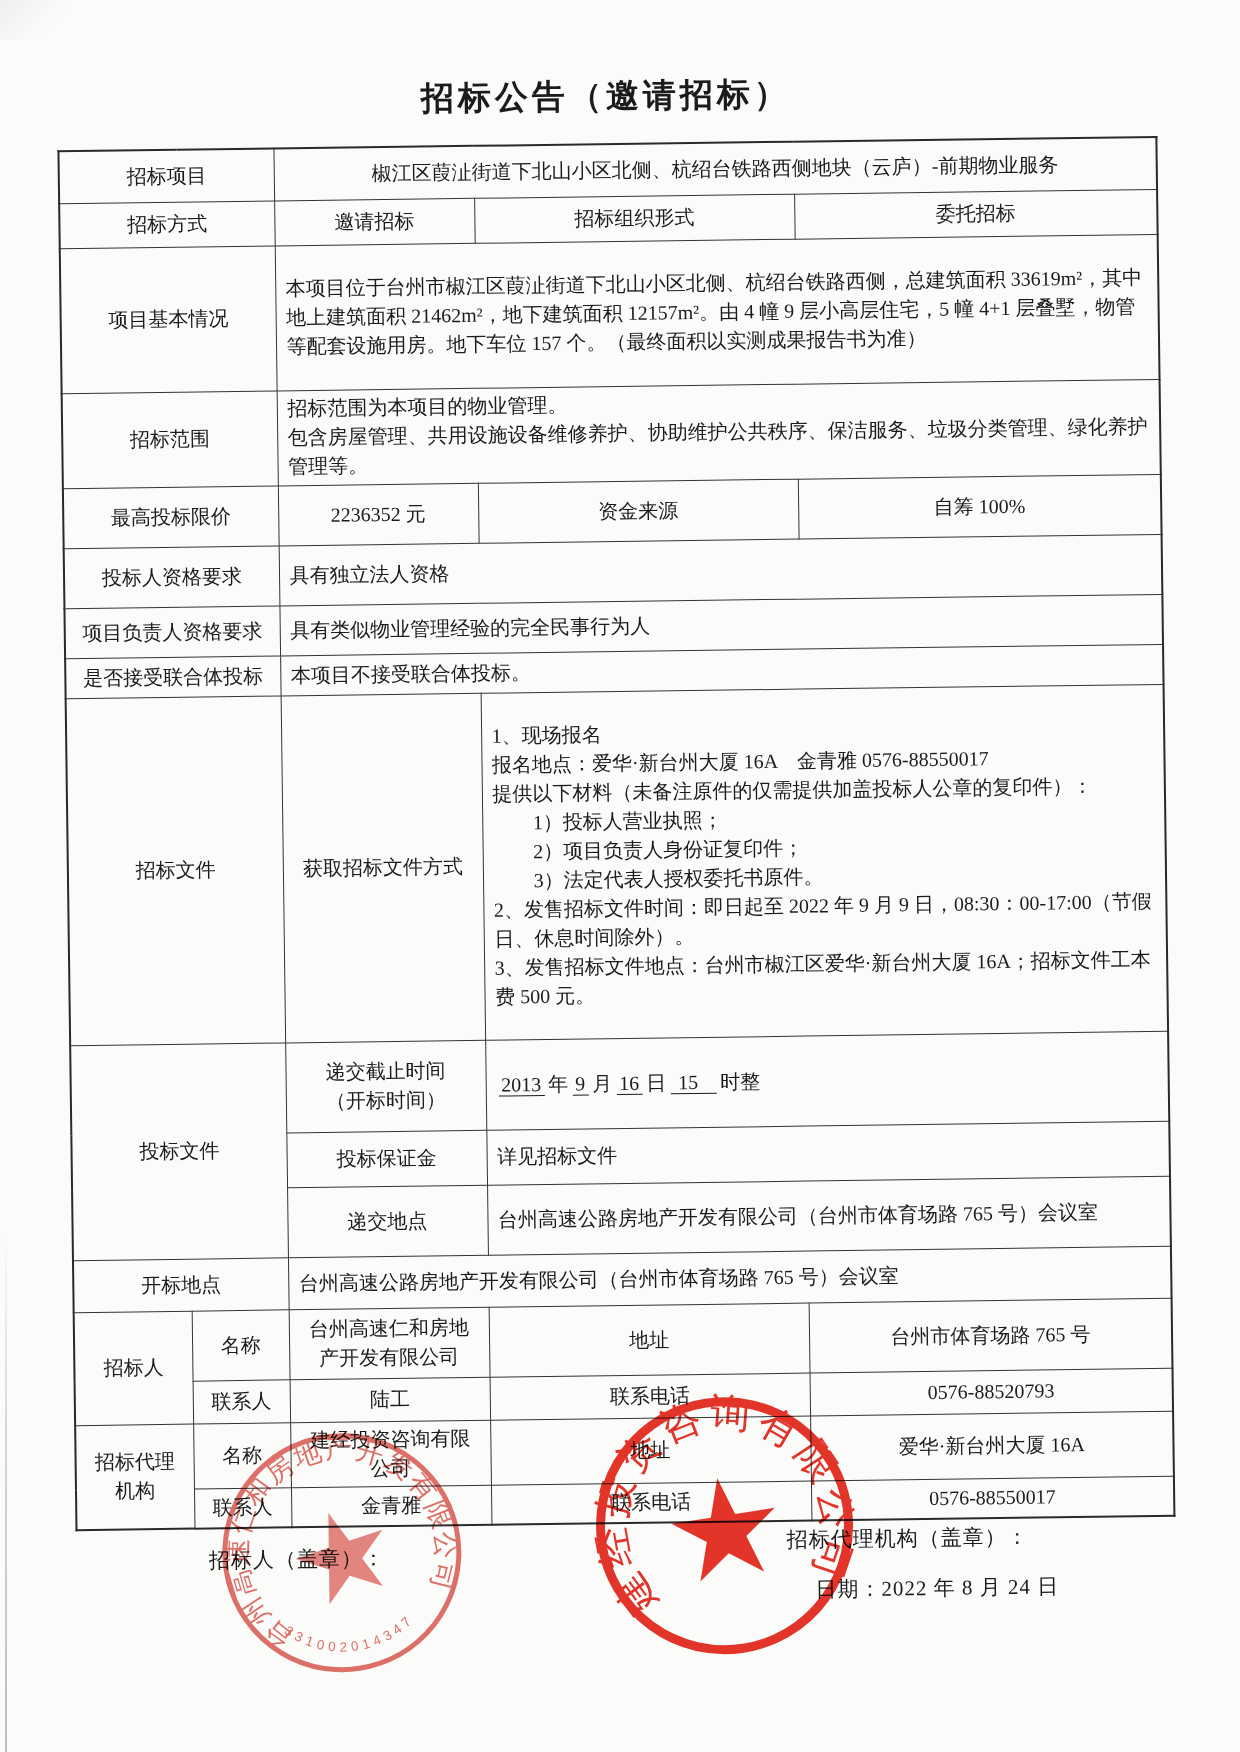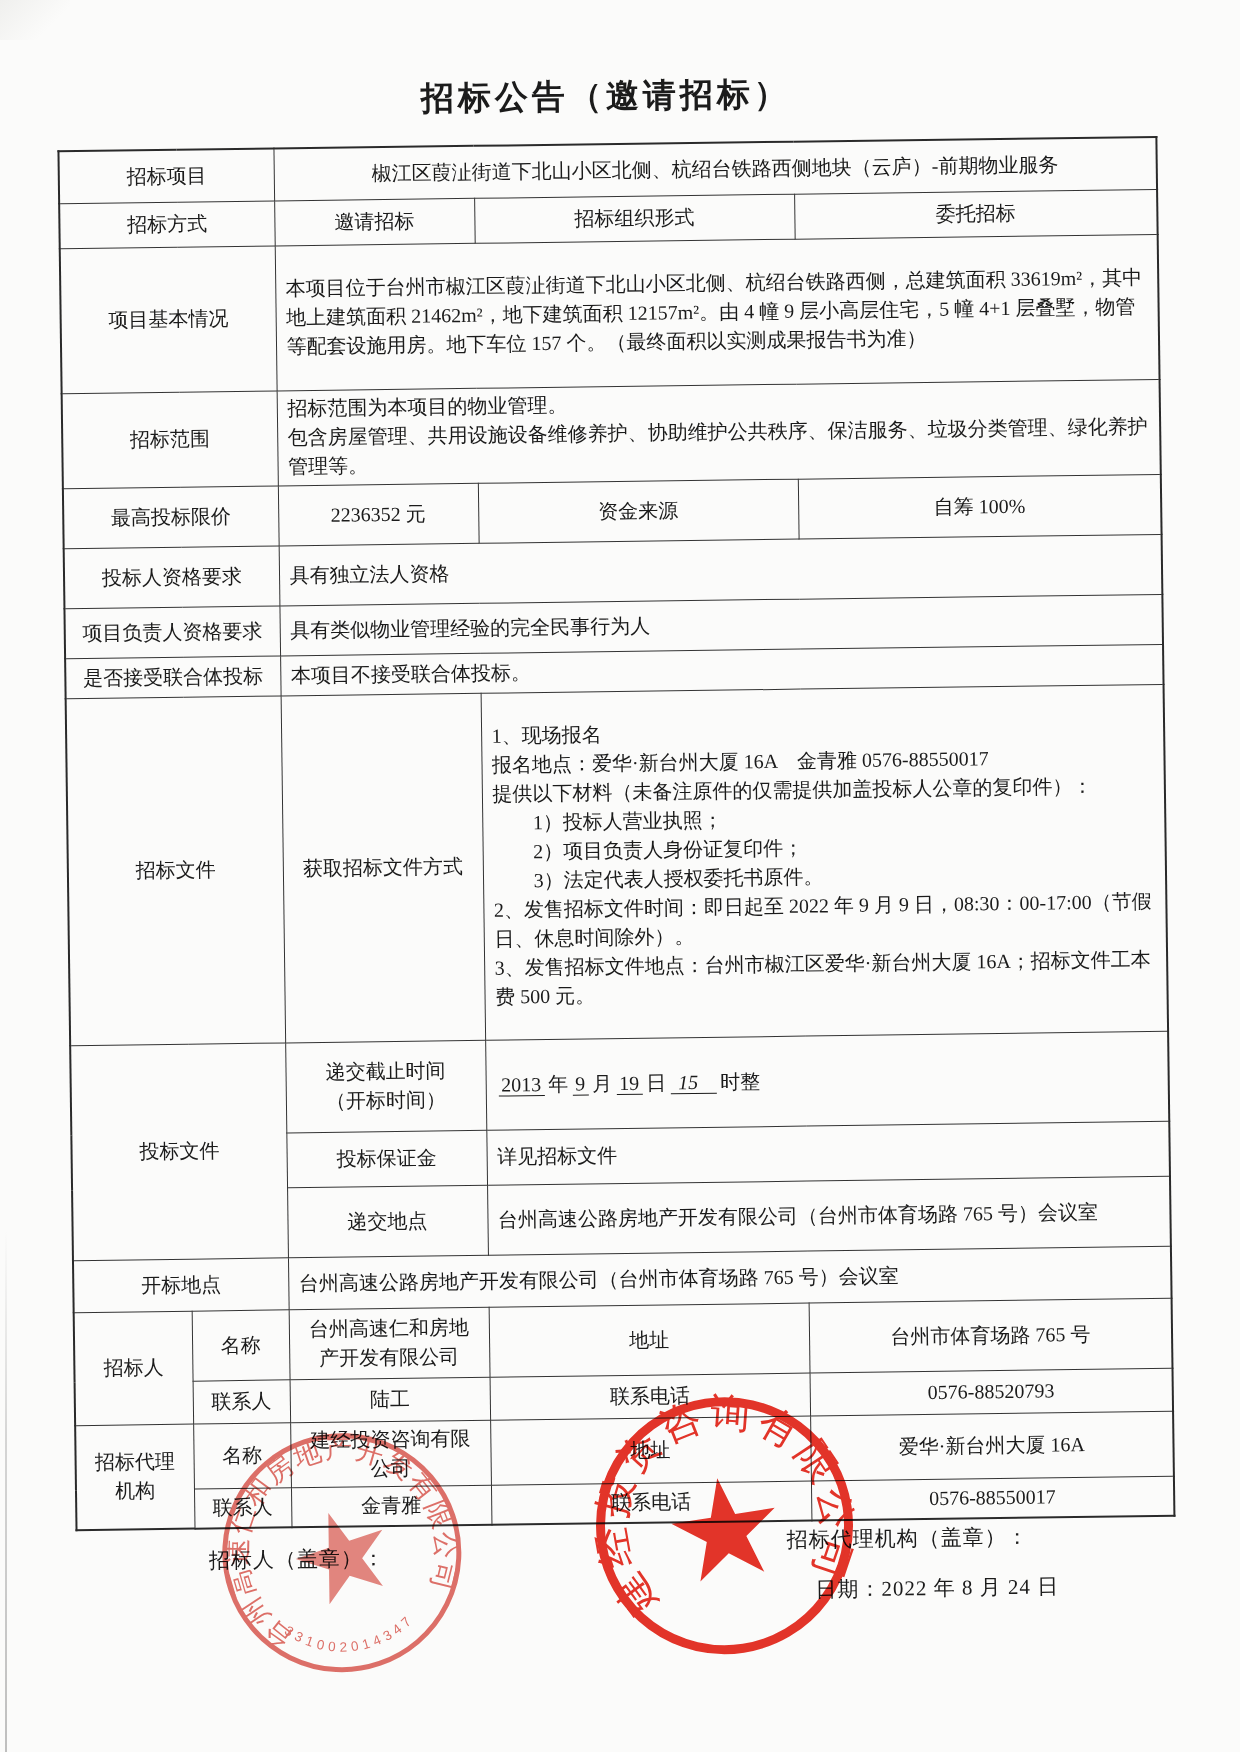--- a/index.html
+++ b/index.html
@@ -31,21 +31,21 @@
   td.lb{text-align:center;font-size:21px;}
   td.lb-narrow{padding:2px 26px;text-align:center;font-size:21px;}
   td.val{text-align:left;padding-left:14px;}
   td.ctr{text-align:center;}
   .ml{white-space:pre-line;}
   td.basic{line-height:2.0;word-break:break-all;padding-left:16px;}
   td.scope{line-height:1.5;padding-left:16px;}
   td.docway{vertical-align:top;padding-top:8px;line-height:1.72;word-break:break-all;padding-left:12px;}
   td.deadline{padding-left:16px;}
   .u{border-bottom:1.6px solid #1b1b1b;padding:0 3px;margin:0 2px;}
-  .u-wide{padding:0 18px 0 8px;font-style:italic;}
+  .u-wide{padding:0 18px 0 8px;}
   .unit{margin:0 2px;}
   .footer-item{position:absolute;font-size:21px;letter-spacing:1px;}
   .seal-label-left{left:200px;top:1541px;}
   .seal-label-right{left:778px;top:1528px;}
   .date-line{left:806px;top:1578px;}
   .stamp{position:absolute;pointer-events:none;mix-blend-mode:multiply;}
   .stamp-left{left:203px;top:1419px;opacity:0.78;}
   .stamp-right{left:581px;top:1392px;opacity:0.93;}
   .edge-line{
     position:absolute;left:5px;top:1230px;width:2px;height:522px;
@@ -129,21 +129,21 @@
 　　3）法定代表人授权委托书原件。
 2、发售招标文件时间：即日起至 2022 年 9 月 9 日，08:30：00-17:00（节假日、休息时间除外）。
 3、发售招标文件地点：台州市椒江区爱华·新台州大厦 16A；招标文件工本费 500 元。</td>
     </tr>
 
     <tr style="height:90px">
       <td class="lb" colspan="2" rowspan="3">投标文件</td>
       <td class="lb ml">递交截止时间
 （开标时间）</td>
       <td class="val deadline" colspan="2">
-        <span class="u">2013</span><span class="unit">年</span><span class="u">9</span><span class="unit">月</span><span class="u">19</span><span class="unit">日</span><span class="u u-wide">15</span><span class="unit">时整</span>
+        <span class="u">2013</span><span class="unit">年</span><span class="u">9</span><span class="unit">月</span><span class="u">16</span><span class="unit">日</span><span class="u u-wide">15</span><span class="unit">时整</span>
       </td>
     </tr>
 
     <tr style="height:55px">
       <td class="lb">投标保证金</td>
       <td class="val" colspan="2">详见招标文件</td>
     </tr>
 
     <tr style="height:70px">
       <td class="lb">递交地点</td>

